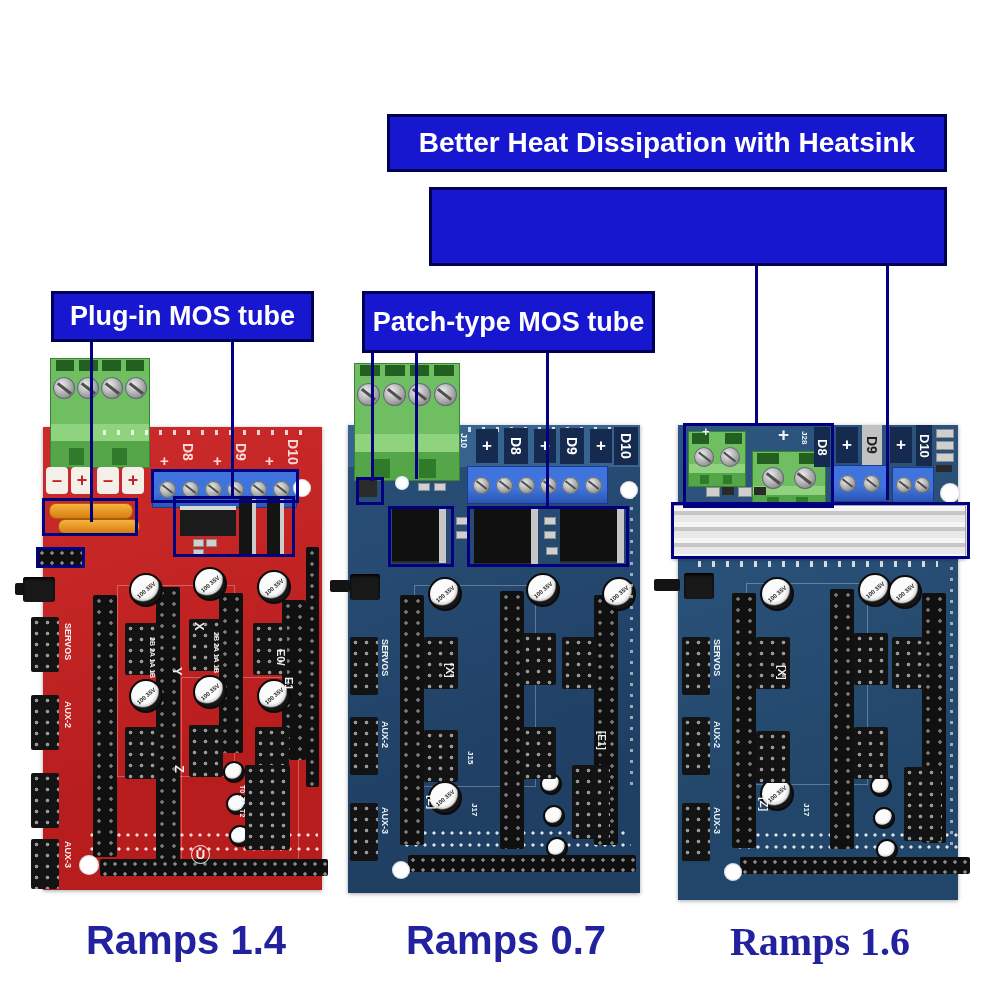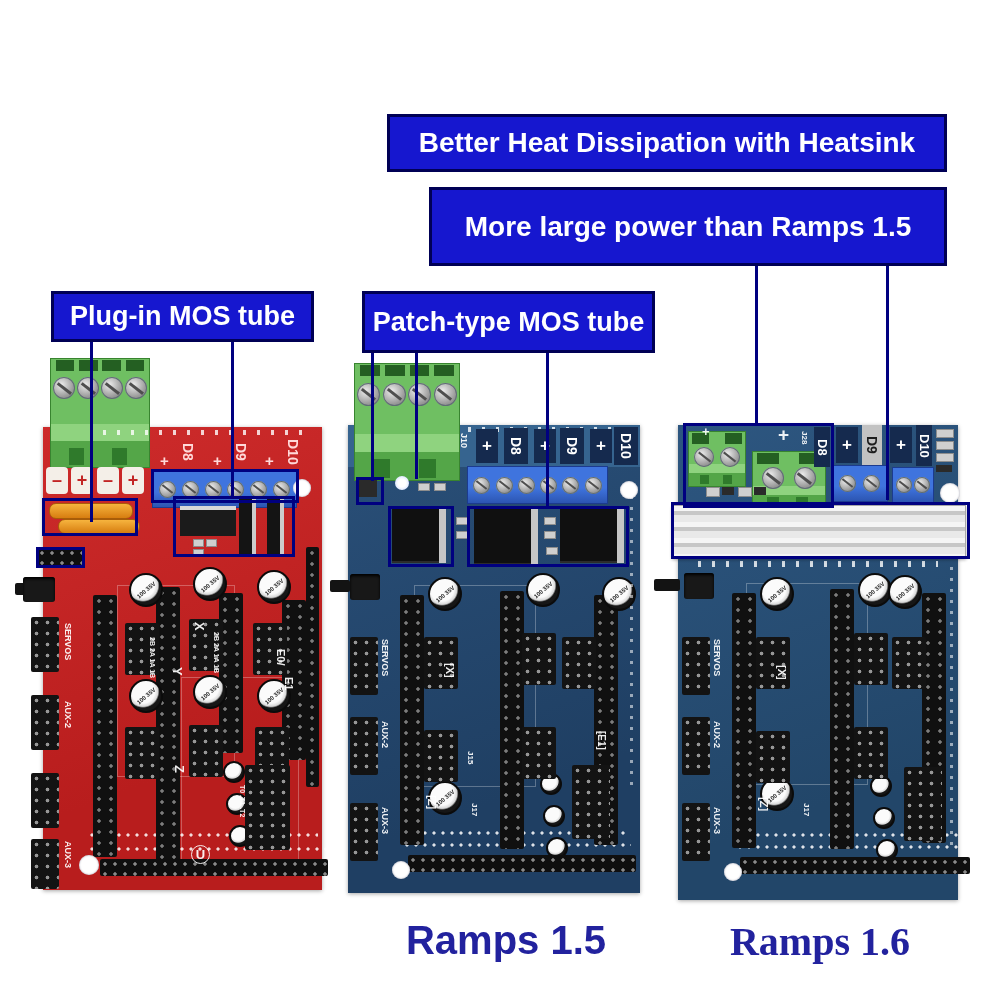--- a/index.html
+++ b/index.html
@@ -70,21 +70,20 @@
 </style>
 </head>
 <body>
 
 <div class="canvas">
 
   <div class="co" style="left:387px;top:114px;width:560px;height:58px;font-size:28px;">
     <span>Better Heat Dissipation with Heatsink</span>
   </div>
   <div class="co" style="left:429px;top:187px;width:518px;height:79px;font-size:28px;">
-    <span>More large power than Ramps 1.5</span>
   </div>
   <div class="co" style="left:362px;top:291px;width:293px;height:62px;font-size:27px;">
     <span>Patch-type MOS tube</span>
   </div>
   <div class="co" style="left:51px;top:291px;width:263px;height:51px;font-size:27px;">
     <span>Plug-in MOS tube</span>
   </div>
 
   <div class="ld" style="left:90px;top:342px;height:180px;"></div>
   <div class="ld" style="left:231px;top:342px;height:156px;"></div>
@@ -451,16 +450,17 @@
     <span class="sk vt" style="left:124px;top:378px;font-size:8px;">J17</span>
     <div class="vdash" style="left:272px;top:140px;width:3px;height:280px;"></div>
     <div class="outline" style="left:68px;top:158px;width:120px;height:200px;"></div>
 
     <div class="holerow" style="left:58px;top:406px;width:225px;height:10px;"></div>
     <div class="holerow" style="left:58px;top:418px;width:228px;height:10px;"></div>
     <div class="strip" style="left:62px;top:432px;width:230px;height:17px;"></div>
     <div class="hole" style="left:46px;top:438px;width:18px;height:18px;"></div>
   </div>
 
-  <div class="caption" style="left:396px;top:918px;">Ramps 1.5</div>
+  <div class="caption" style="left:76px;top:918px;">Ramps 1.4</div>
+  <div class="caption" style="left:396px;top:918px;">Ramps 0.7</div>
   <div class="caption" style="left:710px;top:918px;font-family:Liberation Serif, serif;">Ramps 1.6</div>
 
 </div>
 
 </body></html>

